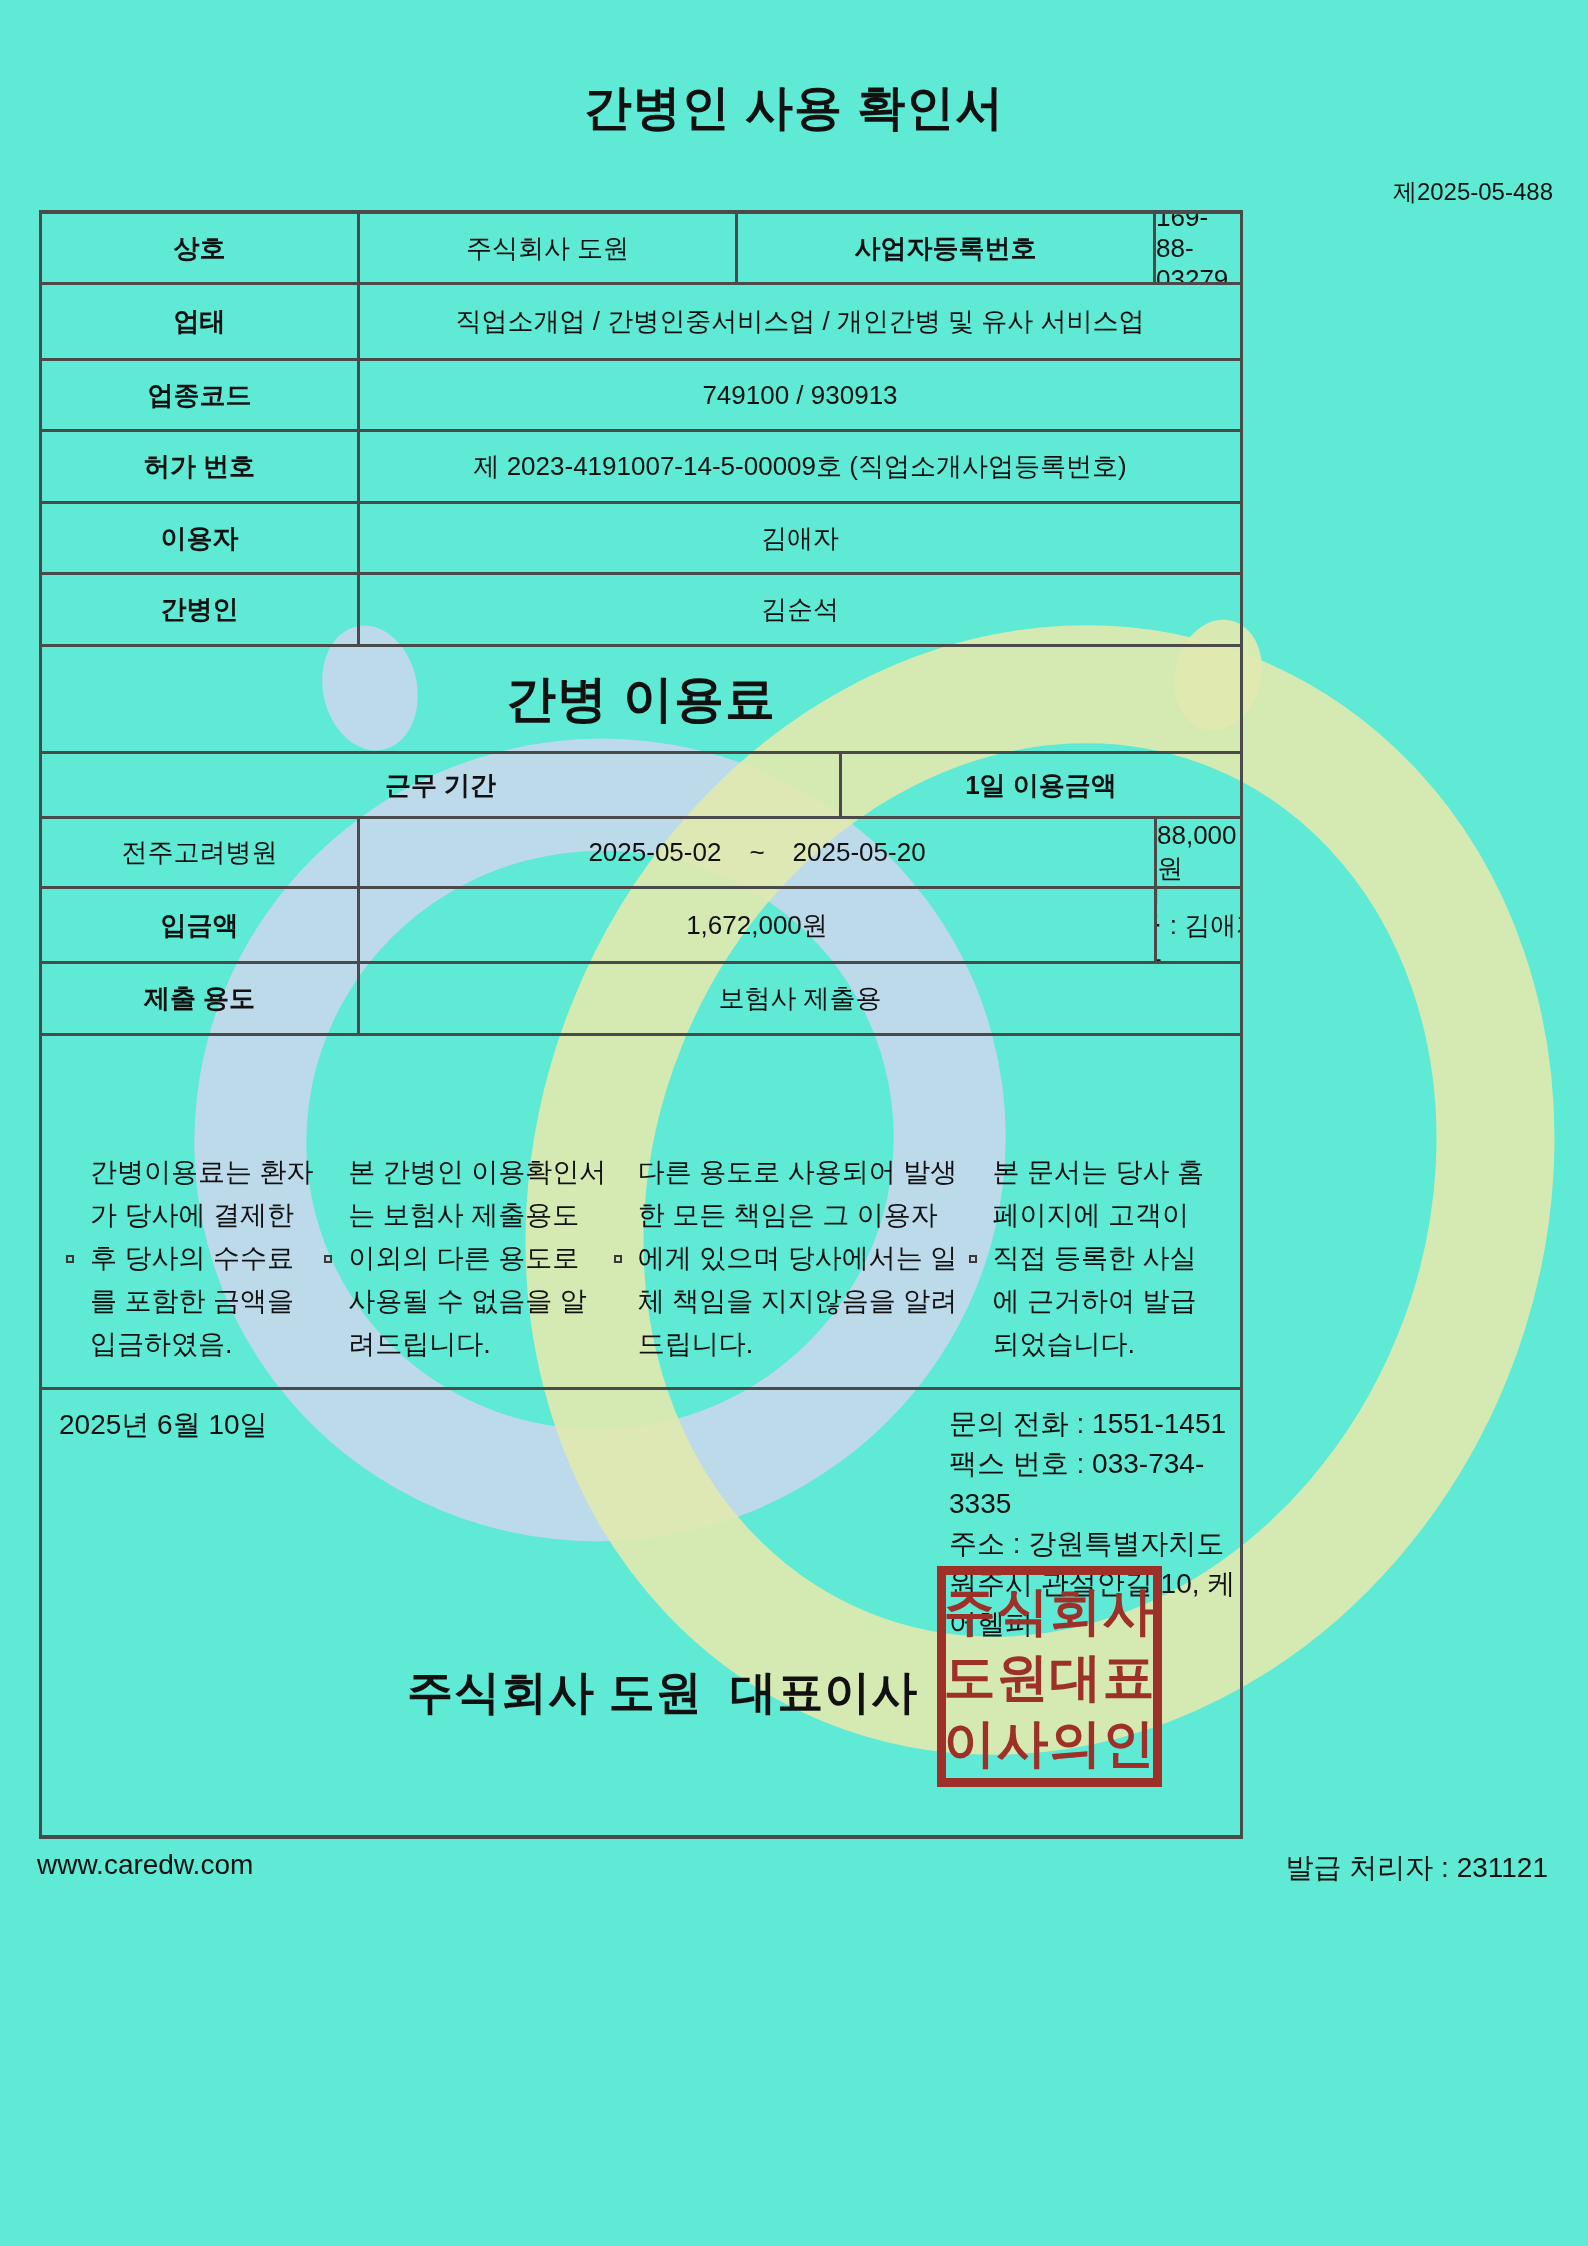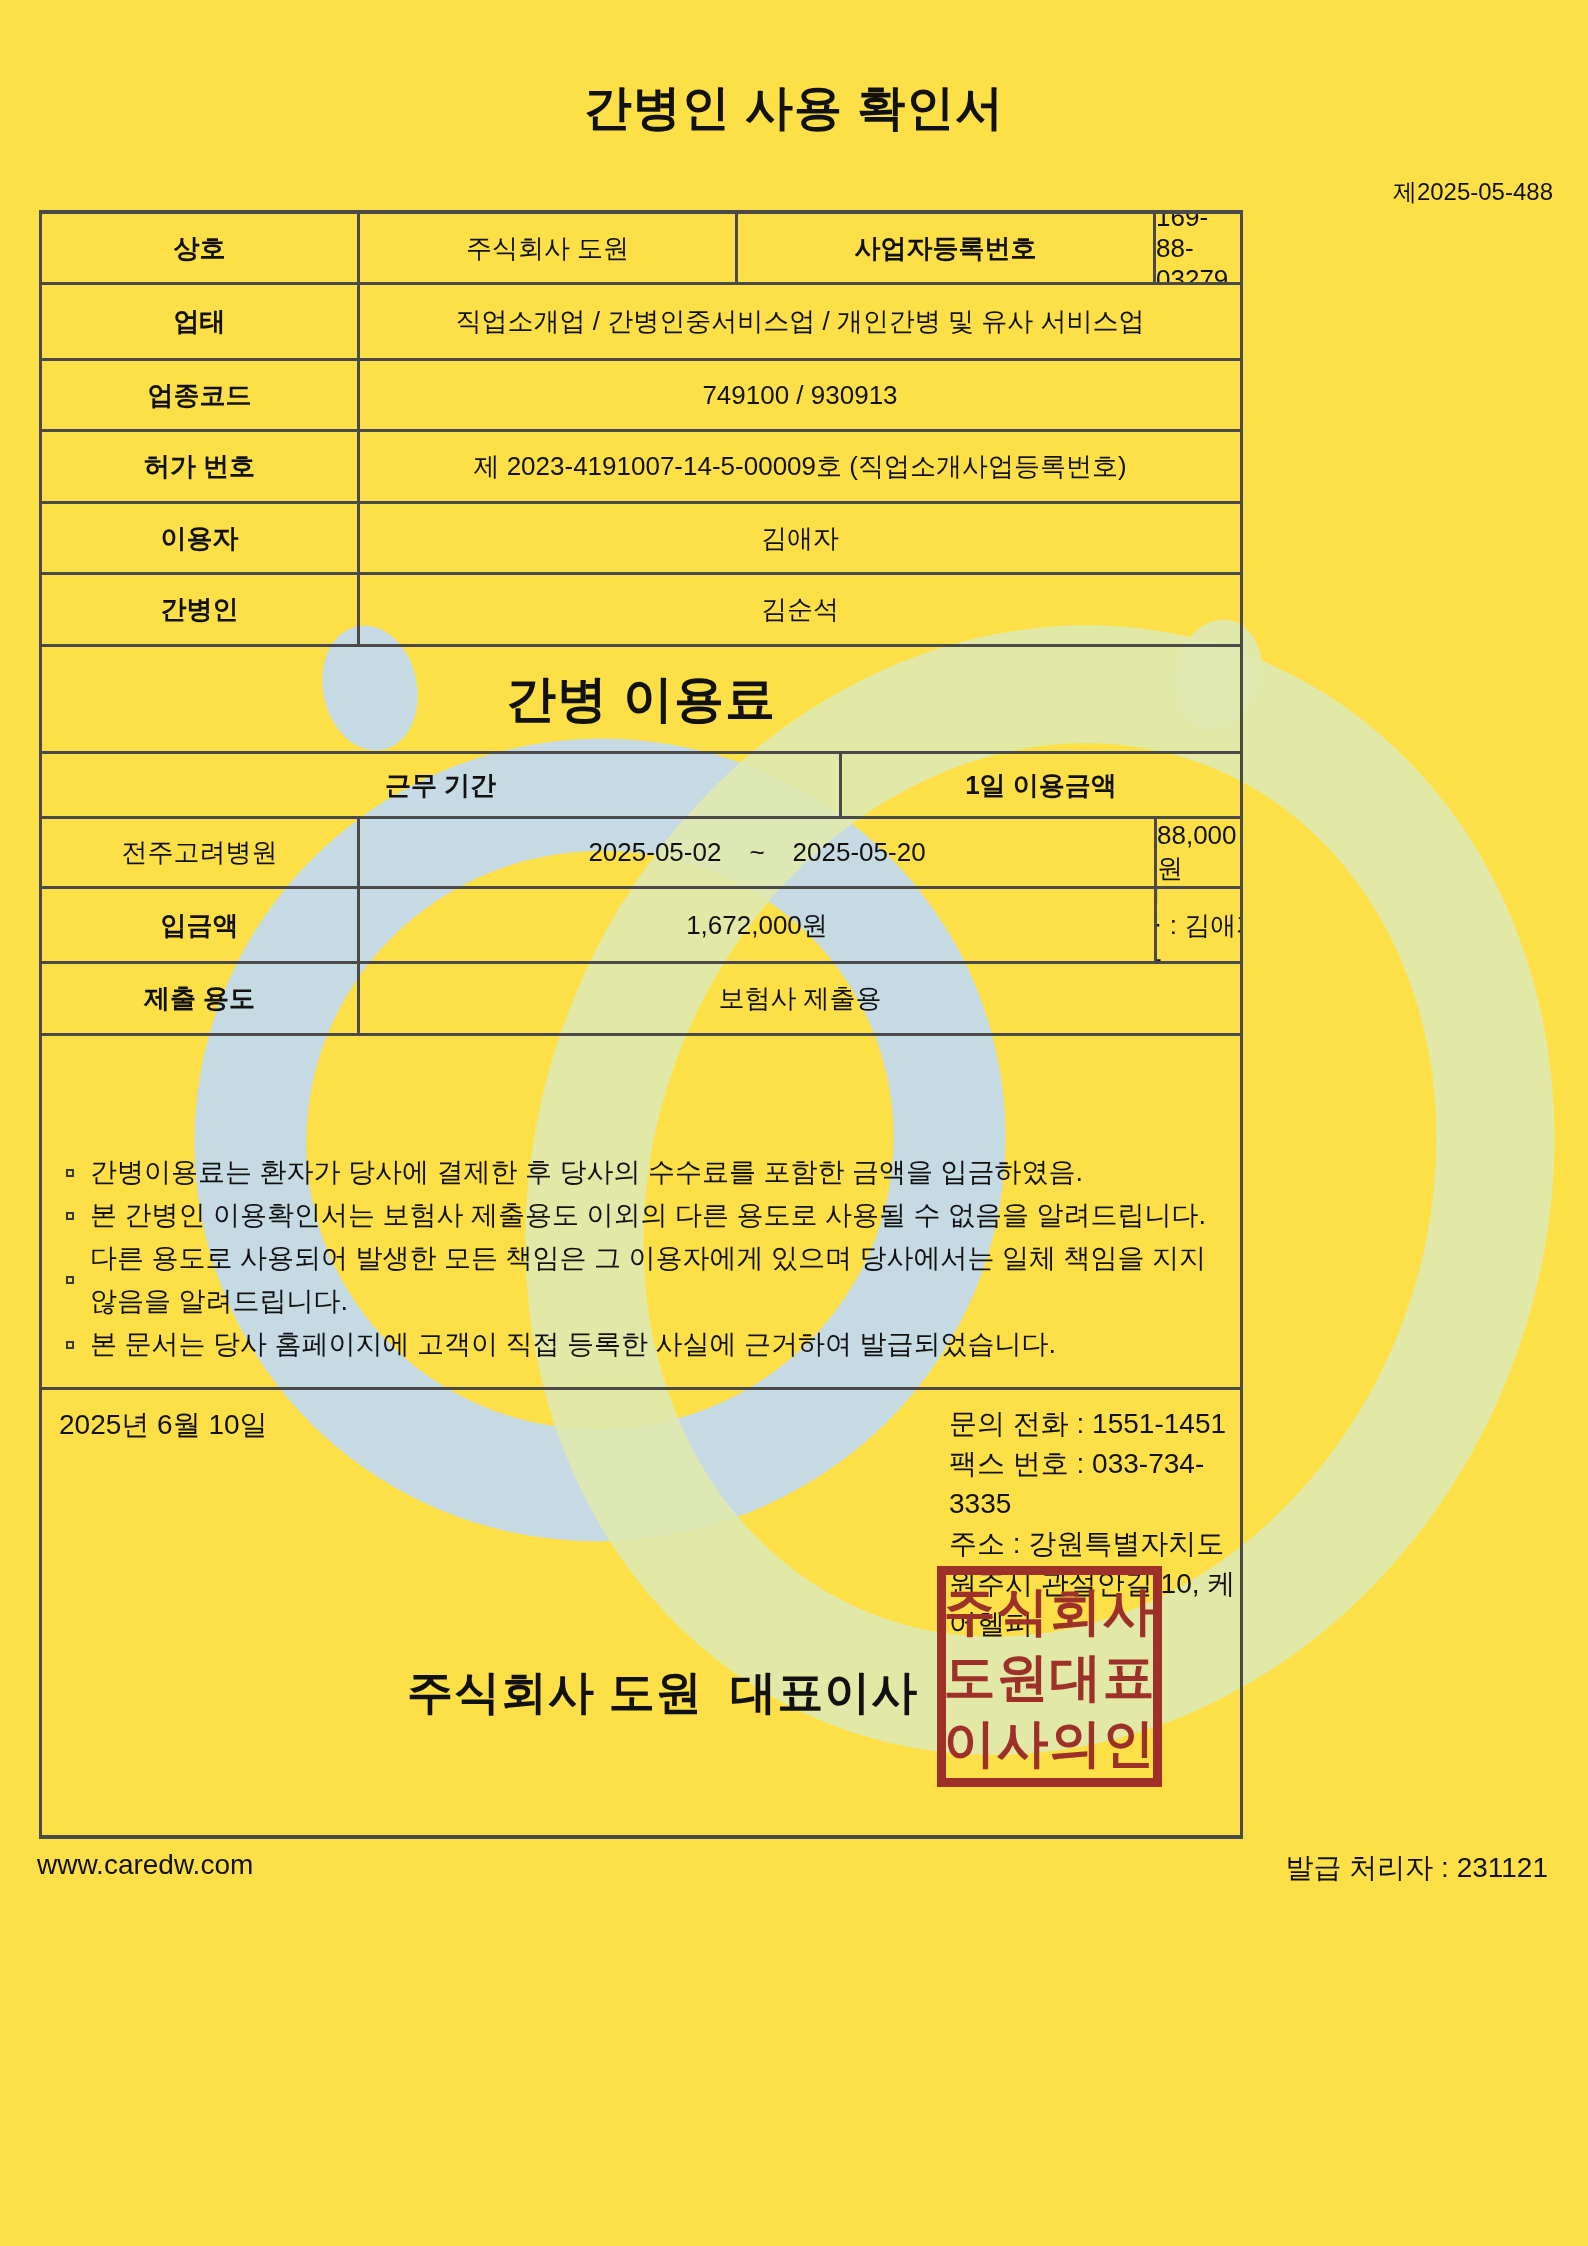--- a/index.html
+++ b/index.html
@@ -4,21 +4,21 @@
 <style>
   :root{
     --border-gray:#4a4a4a;
     --seal-red:#9d3129;
     --watermark-blue:#c2d9ec;
     --watermark-green:#dfe9b0;
     --text-black:#111111;
   }
   html,body{margin:0;padding:0;background:#e8e8e8;}
   .page{
-    position:relative;width:1588px;height:2246px;background:#fde047;
+    position:relative;width:1588px;height:2246px;background:#5eead4;
     overflow:hidden;font-family:"Liberation Sans","DejaVu Sans",sans-serif;
     color:var(--text-black);
   }
   .watermark{position:absolute;left:0;top:0;z-index:0;}
   .wm-blue-ring{fill:none;stroke:var(--watermark-blue);stroke-width:112;stroke-opacity:.95;}
   .wm-blue-dot{fill:var(--watermark-blue);fill-opacity:.95;}
   .wm-green-ring{fill:none;stroke:var(--watermark-green);stroke-width:118;stroke-opacity:.92;}
   .wm-green-dot{fill:var(--watermark-green);fill-opacity:.95;}
   .content{position:absolute;inset:0;z-index:1;}
   .title{
@@ -44,21 +44,21 @@
   .c3{width:418px;flex:0 0 auto;}
   .cmid{width:797px;flex:0 0 auto;}
   .cfill{flex:1 1 auto;}
   .h71{height:71px}.h76{height:76px}.h72{height:72px}.h107{height:107px}
   .h65{height:65px}.h70{height:70px}.h75{height:75px}.h354{height:354px}.h445{height:445px}
   .fee-title{font-size:50px;font-weight:bold;letter-spacing:1px;}
   .period-cell span{white-space:pre;}
   .tilde{margin:0 28px;}
   .depositor-value{margin-left:9px;white-space:pre;}
   .notes-cell{
-    flex-direction:column;align-items:flex-start;justify-content:flex-start;
+    flex-direction:row;align-items:flex-start;justify-content:flex-start;
     padding:115px 24px 0 20px;
   }
   .note-line{display:flex;align-items:center;line-height:43px;font-size:27px;}
   .bullet{
     width:8px;height:8px;border:2px solid #3a3a3a;box-sizing:border-box;
     margin:0 16px 0 4px;flex:0 0 auto;background:transparent;
   }
   .bottom-cell{position:relative;display:block;}
   .issue-date{position:absolute;left:17px;top:16px;font-size:28px;}
   .contact{position:absolute;left:907px;top:14px;font-size:28px;line-height:40px;}

